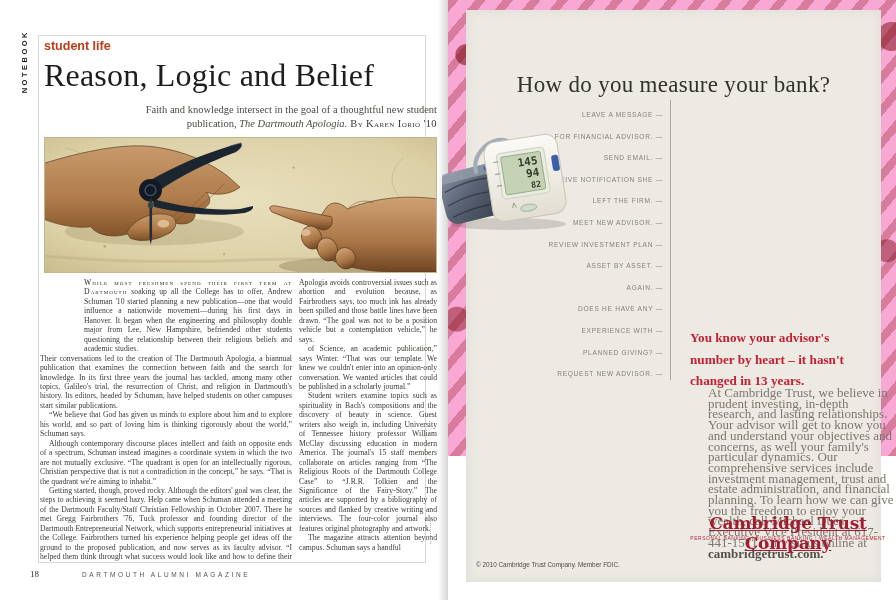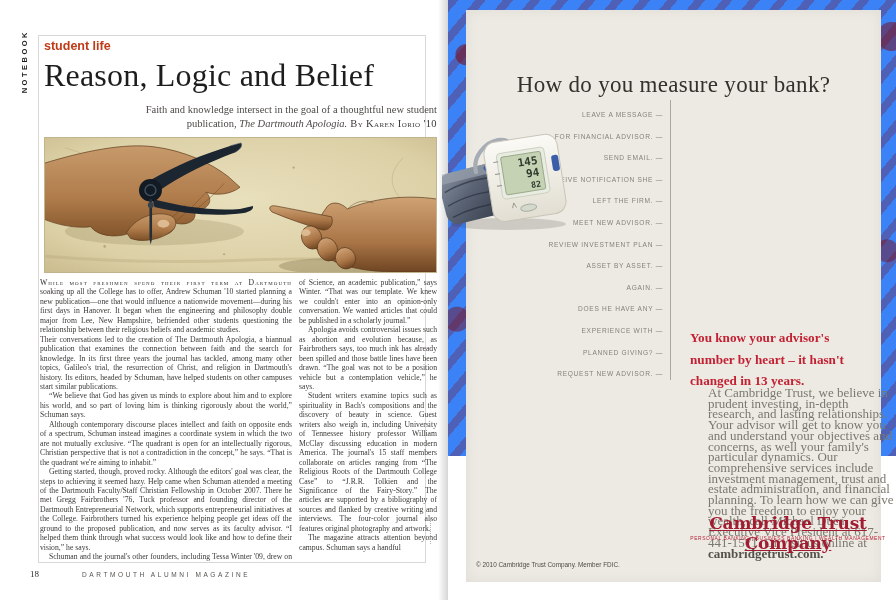--- a/index.html
+++ b/index.html
@@ -20,30 +20,30 @@
   .dek .byline{font-variant:small-caps;letter-spacing:.4px;color:#3c3a36;text-align:right;}
   .art-frame{position:absolute;left:44px;top:137px;width:393px;height:136px;border:1px solid #c4b econ;}
   .art-frame{border:1px solid #c2b58e;box-sizing:border-box;}
   .art-frame svg{display:block;width:100%;height:100%;}
   .columns{position:absolute;left:40px;top:278px;width:397px;height:283px;overflow:hidden;display:flex;gap:7px;}
   .col{font-size:7.7px;line-height:9.45px;color:#3a3935;text-align:justify;}
   .col-1{width:252px;flex:none;}
   .col-2{width:138px;flex:none;}
   .col p{margin:0;}
   .col p + p{text-indent:9px;}
-  .col .p-first{text-indent:0;}
+  .col .p-first{text-indent:0;padding-left:44px;}
   .leadin{font-variant:small-caps;letter-spacing:1.1px;color:#2e2d2a;}
   .credit-mark{position:absolute;left:430px;top:518px;height:26px;width:0;border-left:1px dotted #b4b2ae;}
   .page-footer{position:absolute;left:30px;top:569px;display:flex;align-items:baseline;gap:43px;}
   .page-num{font-size:9px;color:#2d2c29;}
   .mag-name{font-family:"Liberation Sans",sans-serif;font-size:6.5px;letter-spacing:2.6px;color:#55534e;}
   .gutter{position:absolute;left:438px;top:0;width:10px;height:600px;
     background:linear-gradient(to right,rgba(0,0,0,0),rgba(0,0,0,.16));}
   
-  .right-page{position:absolute;left:448px;top:0;width:448px;height:456px;background:#3b82f6;}
+  .right-page{position:absolute;left:448px;top:0;width:448px;height:456px;background:#f9a8d4;}
   .right-page .pattern{position:absolute;inset:0;
     background:
       radial-gradient(circle at 4% 12%, rgba(122,8,16,.55) 0 10px, rgba(122,8,16,0) 11px),
       radial-gradient(circle at 99% 8%, rgba(122,8,16,.5) 0 14px, rgba(122,8,16,0) 15px),
       radial-gradient(circle at 98% 55%, rgba(122,8,16,.45) 0 11px, rgba(122,8,16,0) 12px),
       radial-gradient(circle at 2% 70%, rgba(122,8,16,.45) 0 12px, rgba(122,8,16,0) 13px),
       repeating-linear-gradient(130deg, rgba(130,10,18,.28) 0 8px, rgba(130,10,18,0) 8px 21px);}
   .ad-inner{position:absolute;left:18px;top:10px;width:415px;height:572px;background:#edeae3;
     box-shadow:inset 0 0 14px rgba(0,0,0,.06);}
   .ad-headline{position:absolute;left:0;top:62px;width:100%;text-align:center;font-size:23px;
@@ -136,22 +136,22 @@
         <path d="M304,72 C312,64 322,62 330,66" stroke="#6a441f" stroke-width=".8" fill="none" opacity=".6"></path>
       </svg>
     </div>
 
     <div class="columns">
       <div class="col col-1">
         <p class="p-first"><span class="leadin">While most freshmen spend their first term at Dartmouth</span><span> soaking up all the College has to offer, Andrew Schuman '10 started planning a new publication—one that would influence a nationwide movement—during his first days in Hanover. It began when the engineering and philosophy double major from Lee, New Hampshire, befriended other students questioning the relationship between their religious beliefs and academic studies.</span></p>
         <span><p>Their conversations led to the creation of The Dartmouth Apologia, a biannual publication that examines the connection between faith and the search for knowledge. In its first three years the journal has tackled, among many other topics, Galileo's trial, the resurrection of Christ, and religion in Dartmouth's history. Its editors, headed by Schuman, have helped students on other campuses start similar publications.</p><p>“We believe that God has given us minds to explore about him and to explore his world, and so part of loving him is thinking rigorously about the world,” Schuman says.</p><p>Although contemporary discourse places intellect and faith on opposite ends of a spectrum, Schuman instead imagines a coordinate system in which the two are not mutually exclusive. “The quadrant is open for an intellectually rigorous, Christian perspective that is not a contradiction in the concept,” he says. “That is the quadrant we're aiming to inhabit.”</p><p>Getting started, though, proved rocky. Although the editors' goal was clear, the steps to achieving it seemed hazy. Help came when Schuman attended a meeting of the Dartmouth Faculty/Staff Christian Fellowship in October 2007. There he met Gregg Fairbrothers '76, Tuck professor and founding director of the Dartmouth Entrepreneurial Network, which supports entrepreneurial initiatives at the College. Fairbrothers turned his experience helping people get ideas off the ground to the proposed publication, and now serves as its faculty advisor. “I helped them think through what success would look like and how to define their vision,” he says.</p><p>Schuman and the journal's other founders, including Tessa Winter '09, drew on prototypes such as those from early Christian scientists who pursued knowledge with a religious perspective. “We wanted it to look like the Dartmouth Undergraduate Journal</p></span>
       </div>
       <div class="col col-2">
+          <p>Apologia avoids controversial issues such as abortion and evolution because, as Fairbrothers says, too much ink has already been spilled and those battle lines have been drawn. “The goal was not to be a position vehicle but a contemplation vehicle,” he says.</p>
           <p>of Science, an academic publication,” says Winter. “That was our template. We knew we couldn't enter into an opinion-only conversation. We wanted articles that could be published in a scholarly journal.”</p>
-          <p>Apologia avoids controversial issues such as abortion and evolution because, as Fairbrothers says, too much ink has already been spilled and those battle lines have been drawn. “The goal was not to be a position vehicle but a contemplation vehicle,” he says.</p>
           <p>Student writers examine topics such as spirituality in Bach's compositions and the discovery of beauty in science. Guest writers also weigh in, including University of Tennessee history professor William McClay discussing education in modern America. The journal's 15 staff members collaborate on articles ranging from “The Religious Roots of the Dartmouth College Case” to “J.R.R. Tolkien and the Significance of the Fairy-Story.” The articles are supported by a bibliography of sources and flanked by creative writing and interviews. The four-color journal also features original photography and artwork.</p>
           <p>The magazine attracts attention beyond campus. Schuman says a handful</p>
         </div>
     </div>
 
     <div class="credit-mark"></div>
 
     <div class="page-footer">
       <span class="page-num">18</span>
       <span class="mag-name">DARTMOUTH ALUMNI MAGAZINE</span>

